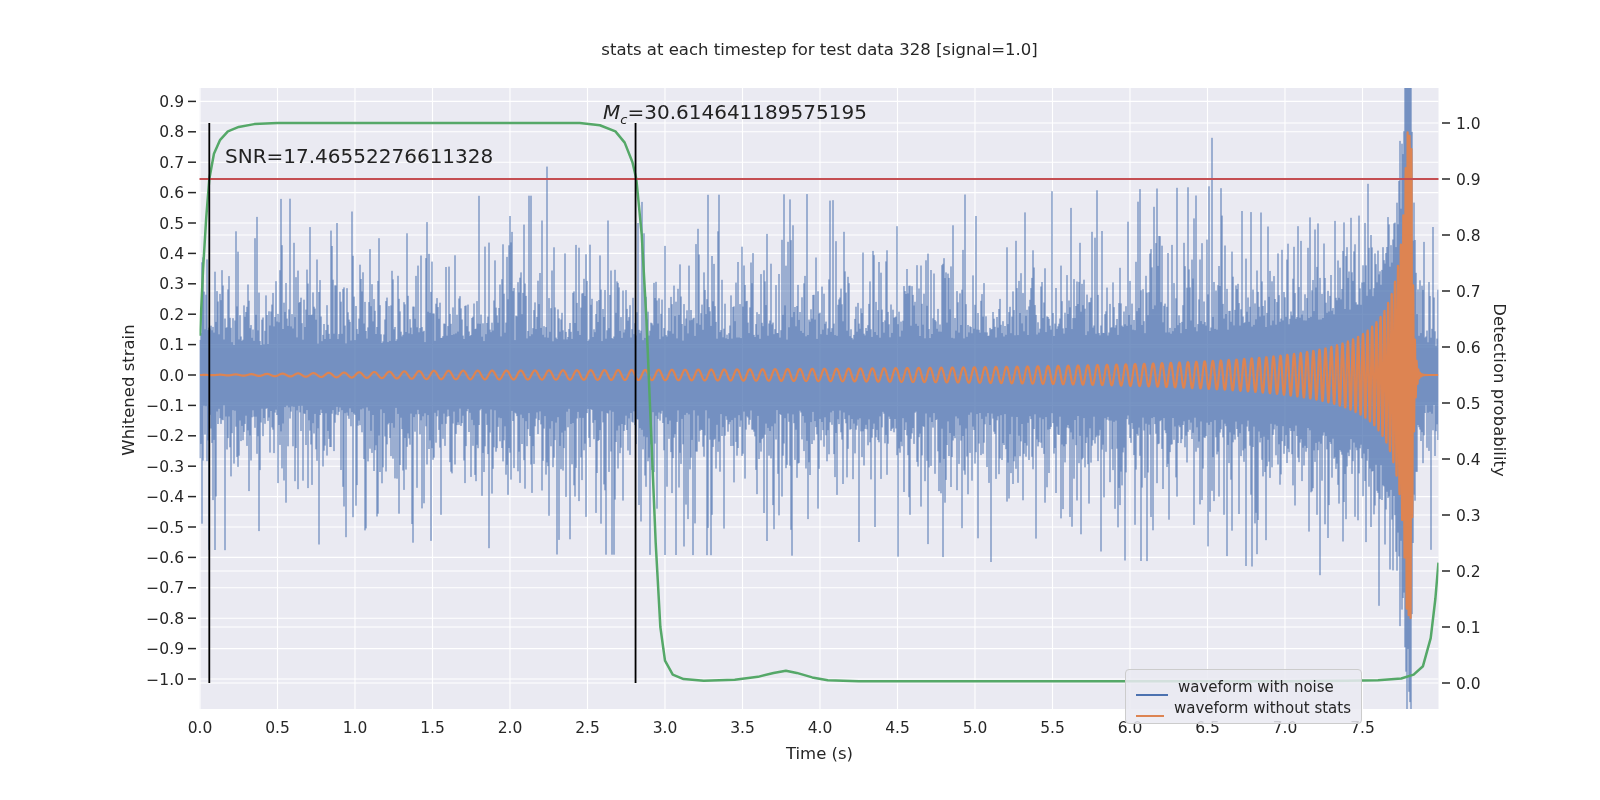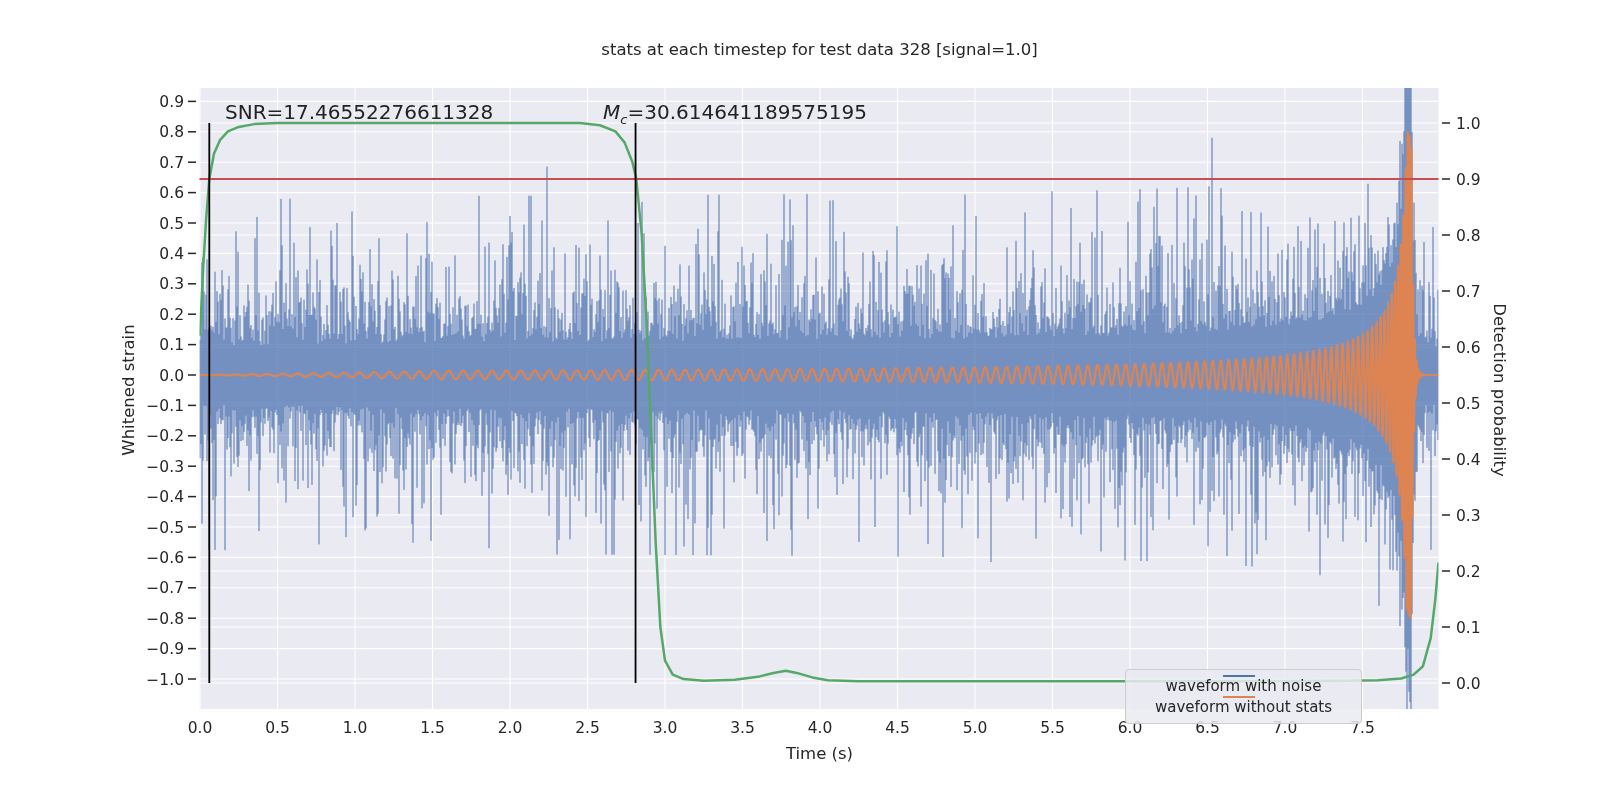--- a/index.html
+++ b/index.html
@@ -5,32 +5,32 @@
   html,body{margin:0;padding:0;background:#ffffff;}
   .fig{position:relative;width:1600px;height:800px;background:#ffffff;overflow:hidden;
        font-family:"DejaVu Sans","Liberation Sans",sans-serif;color:#262626;}
   svg{position:absolute;left:0;top:0;}
   svg text{font-family:"DejaVu Sans","Liberation Sans",sans-serif;fill:#262626;}
   .title{position:absolute;left:200px;top:40px;width:1239px;text-align:center;
          font-size:16.5px;color:#262626;}
   .ann{position:absolute;top:100px;font-size:20px;color:#222222;white-space:nowrap;}
   .ann .it{font-style:italic;}
   .ann sub{font-style:italic;font-size:13px;}
-  .ann-snr{left:225px;}
+  .ann-snr{left:225px;margin-top:44px;}
   .ann-mc{left:603px;}
   .ann-s{left:1068px;}
   .xlabel{position:absolute;left:200px;top:744px;width:1239px;text-align:center;font-size:16.5px;}
   .ylabel-left{position:absolute;left:128px;top:390px;font-size:16.5px;white-space:nowrap;
                transform:translate(-50%,-50%) rotate(-90deg);}
   .ylabel-right{position:absolute;left:1499px;top:390px;font-size:16.5px;white-space:nowrap;
                transform:translate(-50%,-50%) rotate(90deg);}
   .legend{position:absolute;left:1125px;top:669px;width:237px;
           background:rgba(234,234,242,0.85);border:1px solid #cccccc;border-radius:4px;
           padding:5px 10px 6px 10px;box-sizing:border-box;}
-  .legend-row{display:flex;align-items:center;height:21px;flex-direction:column;}
+  .legend-row{display:flex;align-items:flex-end;height:21px;}
   .legend-swatch{display:inline-block;width:32px;height:0;border-top-width:2.5px;border-top-style:solid;margin-right:10px;}
   .legend-label{font-size:15px;color:#262626;white-space:nowrap;}
 </style>
 </head>
 <body>
 
 <div class="fig">
   <svg id="plot" width="1600" height="800" viewBox="0 0 1600 800">
       <rect x="199.5" y="88" width="1239" height="621" fill="#eaeaf2"></rect>
       <defs>

